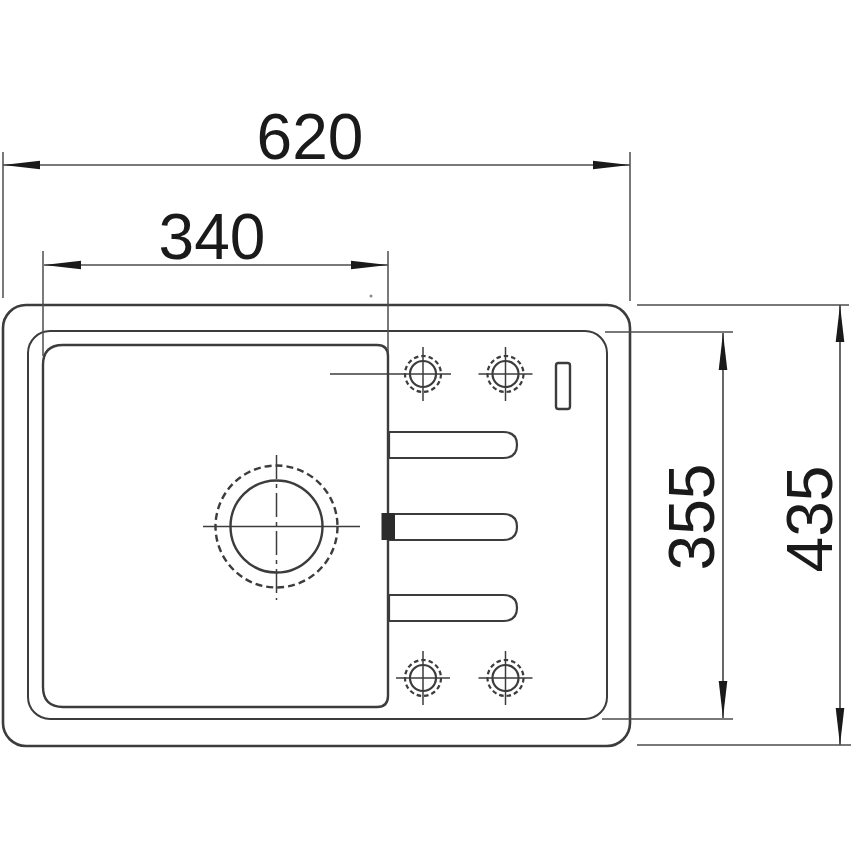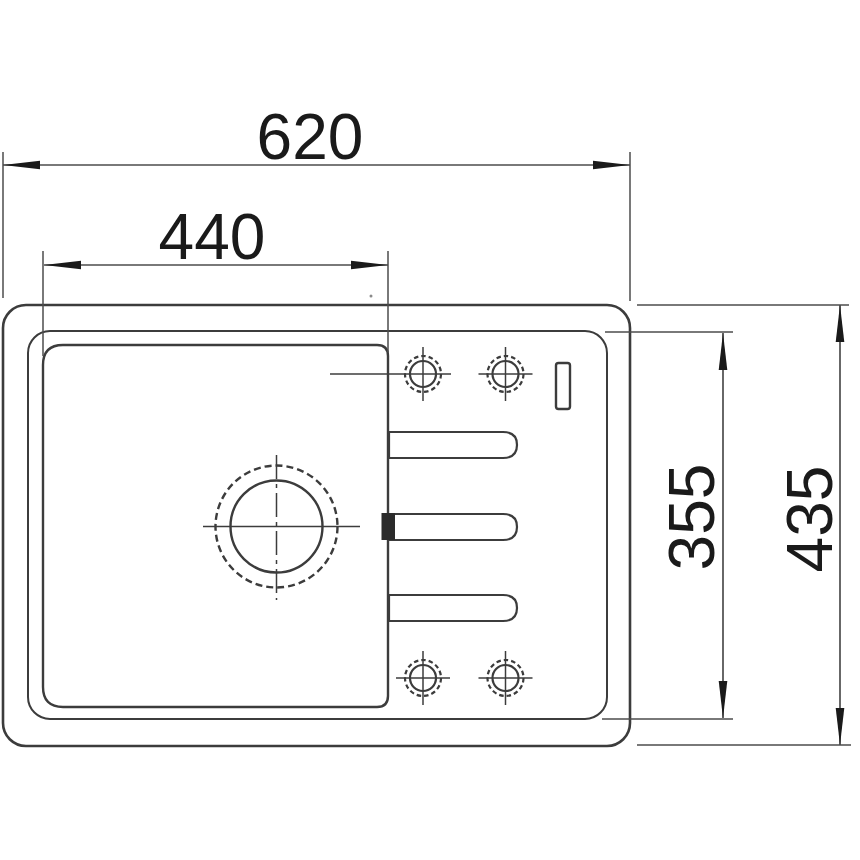--- a/index.html
+++ b/index.html
@@ -121,16 +121,16 @@
     <g>
       <line class="extln" x1="637" y1="305" x2="849" y2="305"></line>
       <line class="extln" x1="637" y1="745" x2="851" y2="745"></line>
       <line class="dimln" x1="840" y1="305" x2="840" y2="745"></line>
       <polygon class="arrow" points="840,305 835.7,342 844.3,342"></polygon>
       <polygon class="arrow" points="840,745 835.7,708 844.3,708"></polygon>
     </g>
   </svg>
 
   <span class="dim-label lbl-620">620</span>
-  <span class="dim-label lbl-340">440</span>
+  <span class="dim-label lbl-340">340</span>
   <span class="dim-label vert lbl-355">355</span>
   <span class="dim-label vert lbl-435">435</span>
 </div>
 
 </body></html>

